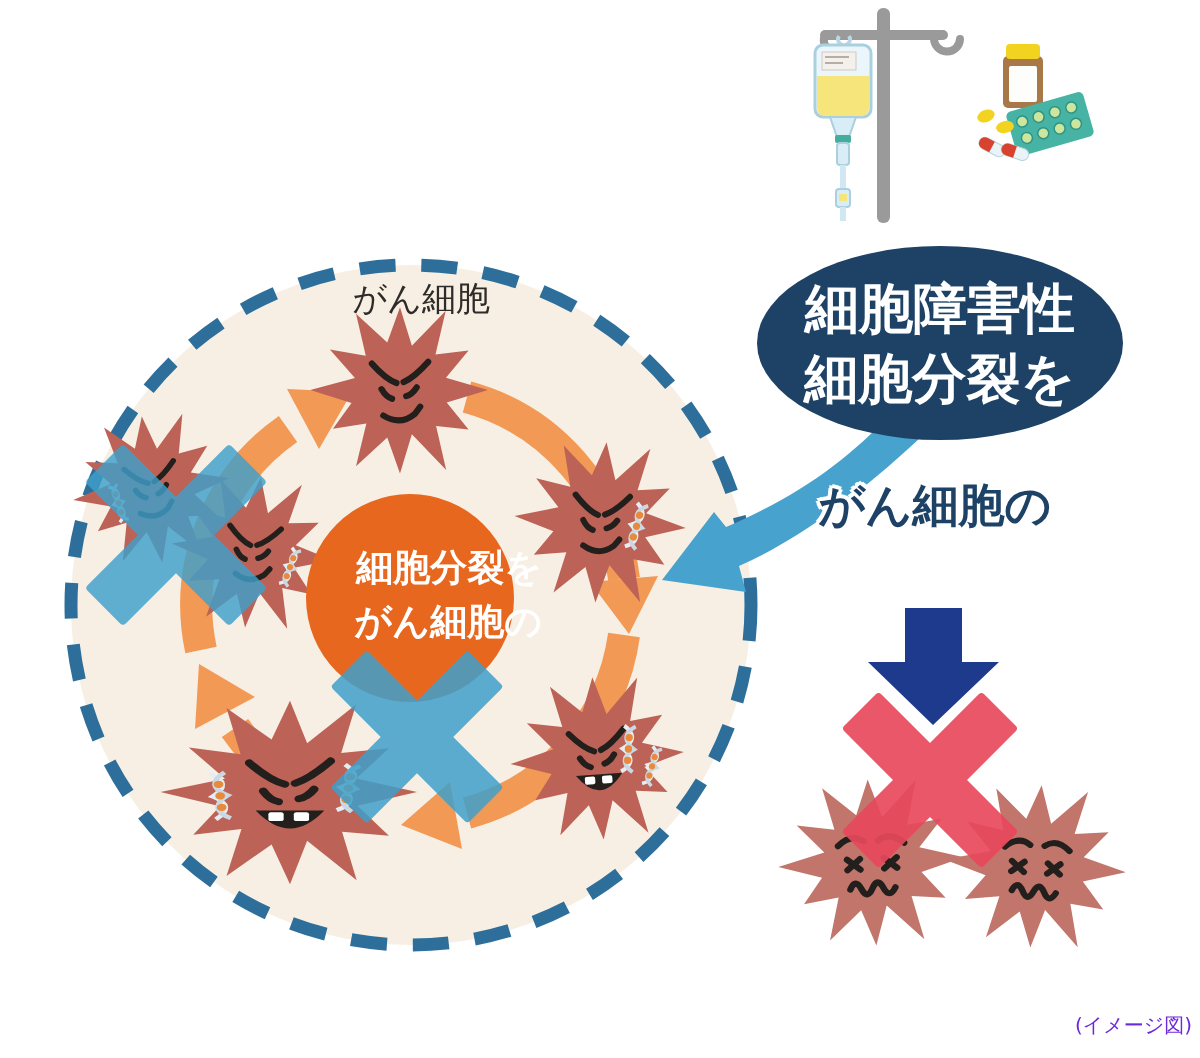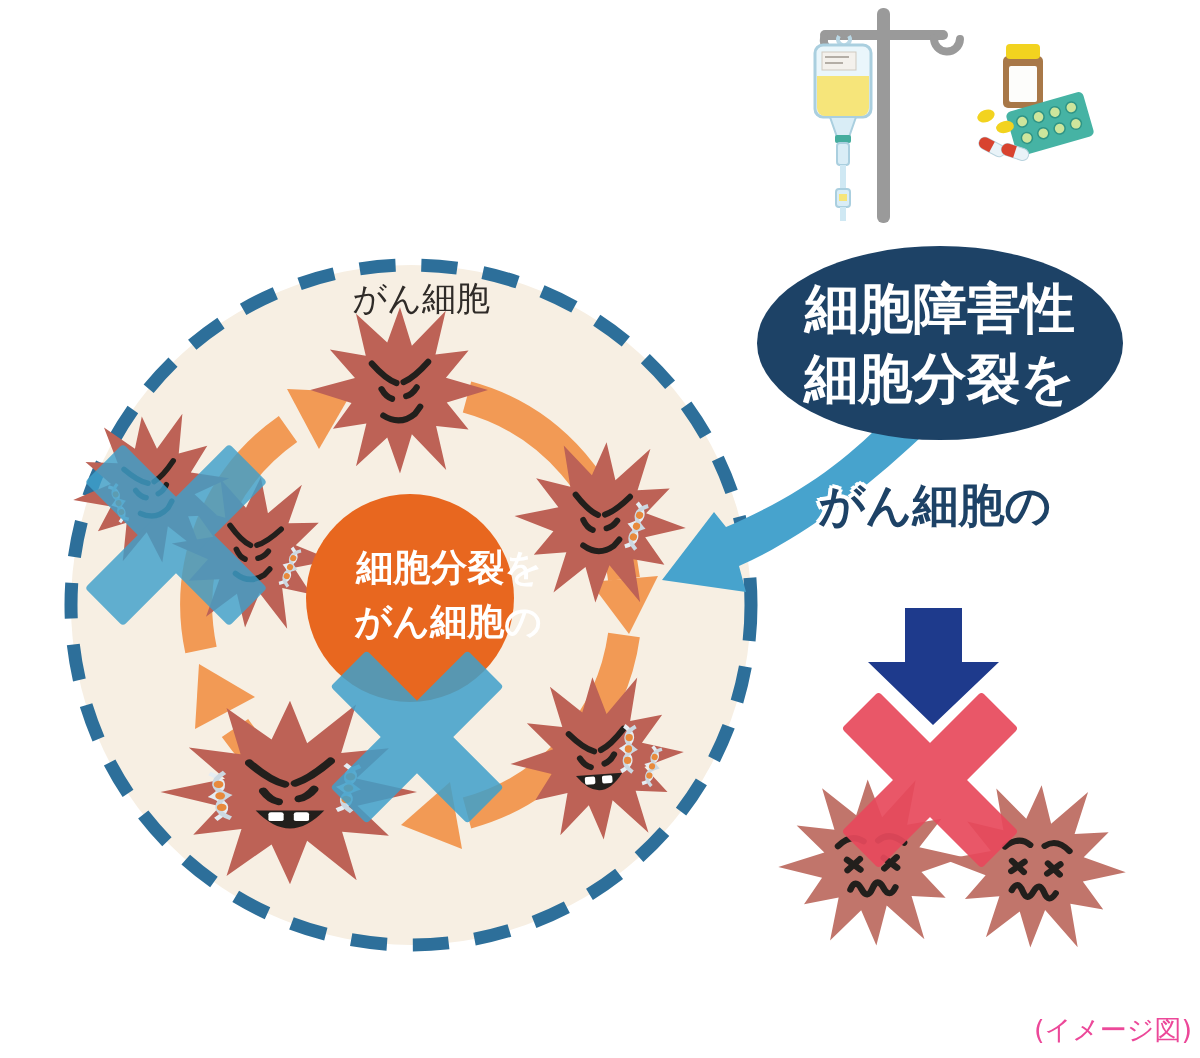--- a/index.html
+++ b/index.html
@@ -12,21 +12,21 @@
   .navy{color:#1d4266;font-weight:700;}
   .center-label{left:280px;top:541px;width:262px;text-align:right;
         font-size:37px;font-weight:700;color:#fff;line-height:1.45;}
   .bubble-label{left:760px;top:274px;width:360px;text-align:center;
         font-size:54px;font-weight:700;color:#fff;line-height:1.3;}
   .action-label{left:705px;top:476px;width:460px;text-align:center;
         font-size:46px;line-height:1.3;}
   .block-label{left:8px;top:330px;font-size:44px;}
   .cancer-label{left:330px;top:276px;width:160px;text-align:right;
         font-size:34px;font-weight:500;color:#2f2b28;}
-  .caption{right:8px;top:1012px;font-size:27px;color:#ec4899;}
+  .caption{right:8px;top:1012px;font-size:20px;color:#6d28d9;}
 </style>
 </head>
 <body>
 
 <div id="stage">
 
 <svg id="scene" width="1200" height="1058" viewBox="0 0 1200 1058">
   <defs>
     <polygon id="cell-shape" points="100,0 53.1,14.2 77.9,45 41,41 52.5,90.9 13.5,50.2 0,95 -14.5,54.1 -50,86.6 -38.2,38.2 -76.2,44 -55.1,14.8 -102,0 -51.2,-13.7 -79.7,-46 -38.9,-38.9 -50,-86.6 -14.5,-54.1 0,-94 13.5,-50.2 52,-90.1 40.3,-40.3 77.9,-45 52.2,-14"></polygon>
     <g id="face-angry" fill="none" stroke="#221f1c" stroke-width="7" stroke-linecap="round">

